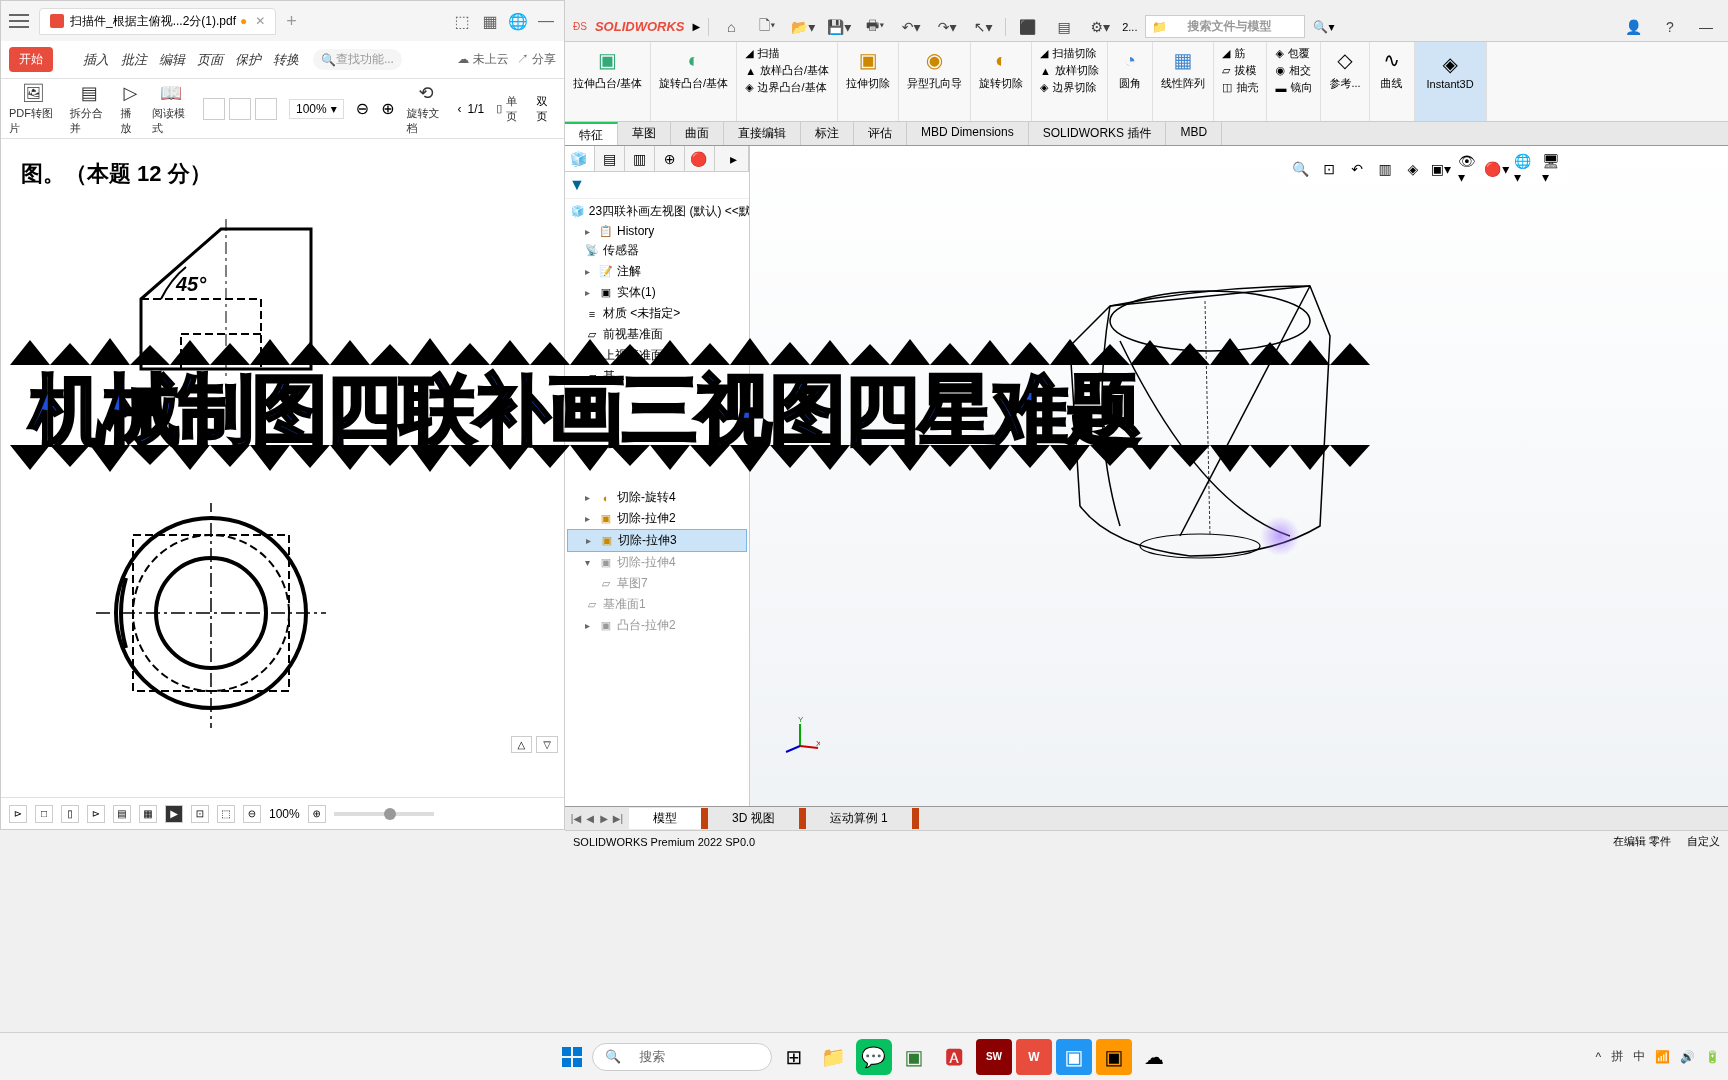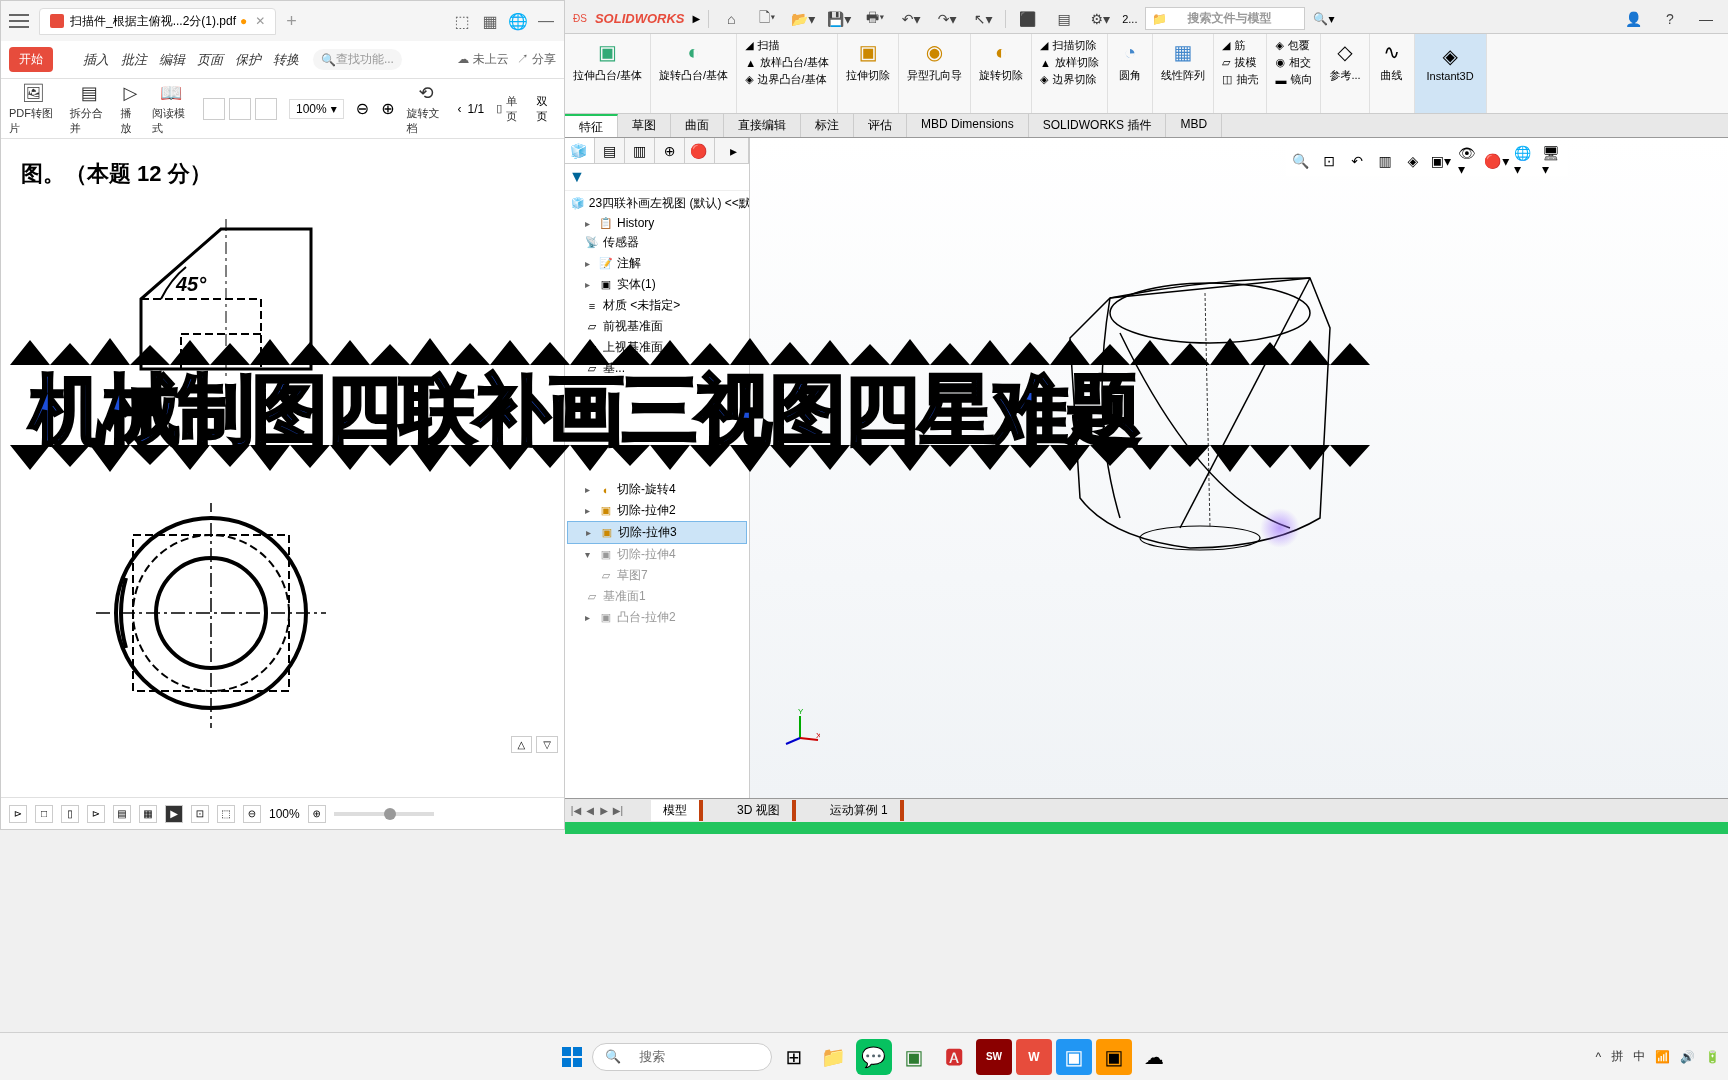--- a/index.html
+++ b/index.html
@@ -33,21 +33,21 @@
     .pdf-page { padding: 20px; font-family: "SimSun", serif; }
     .pdf-text1 { font-size: 22px; font-weight: bold; margin-bottom: 30px; }
     .pdf-drawing { margin: 20px 60px; }
     
     .pdf-statusbar { position: absolute; bottom: 0; left: 0; right: 0; height: 32px; background: #fff; border-top: 1px solid #e0e0e0; display: flex; align-items: center; padding: 0 8px; gap: 8px; }
     .pdf-status-icon { width: 18px; height: 18px; border: 1px solid #ccc; display: flex; align-items: center; justify-content: center; font-size: 10px; }
     .pdf-slider { width: 100px; height: 4px; background: #ddd; position: relative; }
     .pdf-slider-thumb { position: absolute; left: 50%; top: -4px; width: 12px; height: 12px; background: #999; border-radius: 50%; }
     
     
-    .sw-app { position: absolute; left: 565px; top: 4px; right: 0; height: 830px; background: #22c55e; }
+    .sw-app { position: absolute; left: 565px; top: 12px; right: 0; height: 830px; background: #14b8a6; }
     .sw-titlebar { height: 30px; background: #f0f0f0; border-bottom: 1px solid #ccc; display: flex; align-items: center; padding: 0 8px; gap: 8px; font-size: 12px; }
     .sw-logo { color: #e74c3c; font-weight: bold; font-style: italic; font-size: 13px; }
     .sw-logo-ds { color: #e74c3c; font-size: 10px; }
     .sw-titlebar-btn { width: 28px; height: 22px; display: flex; align-items: center; justify-content: center; color: #444; font-size: 14px; }
     .sw-titlebar-sep { width: 1px; height: 18px; background: #ccc; }
     .sw-search { flex: 1; display: flex; align-items: center; background: #fff; border: 1px solid #ccc; padding: 2px 6px; font-size: 12px; color: #999; max-width: 160px; }
     .sw-winbtns { margin-left: auto; display: flex; gap: 8px; }
     
     .sw-ribbon { height: 80px; background: #f8f8f8; border-bottom: 1px solid #ccc; display: flex; }
     .sw-ribbon-group { display: flex; flex-direction: column; align-items: center; padding: 4px 8px; border-right: 1px solid #e0e0e0; font-size: 11px; }
@@ -78,21 +78,21 @@
     
     .sw-viewport { flex: 1; background: linear-gradient(180deg, #fff 0%, #f0f3f6 100%); position: relative; }
     .sw-view-toolbar { position: absolute; top: 8px; right: 160px; display: flex; gap: 6px; background: rgba(255,255,255,0.8); padding: 4px; }
     .sw-view-btn { width: 22px; height: 22px; display: flex; align-items: center; justify-content: center; font-size: 14px; }
     .sw-axis { position: absolute; bottom: 50px; left: 30px; width: 40px; height: 40px; }
     .sw-cursor-highlight { position: absolute; left: 510px; top: 370px; width: 40px; height: 40px; background: radial-gradient(circle, rgba(150,100,255,0.6) 0%, rgba(150,100,255,0) 70%); border-radius: 50%; }
     
     .sw-bottom-tabs { height: 24px; background: #e8e8e8; border-top: 1px solid #999; display: flex; align-items: center; font-size: 12px; }
     .sw-btab-nav { display: flex; padding: 0 4px; }
     .sw-btab-navbtn { width: 14px; text-align: center; color: #666; font-size: 10px; }
-    .sw-btab { padding: 2px 12px; border-right: 4px solid #c2410c; margin-left: 22px; }
+    .sw-btab { padding: 2px 24px; border-right: 7px solid #c2410c; }
     .sw-btab.active { background: #fff; }
     
     .sw-statusbar { height: 22px; background: #f0f0f0; border-top: 1px solid #ccc; display: flex; align-items: center; padding: 0 8px; font-size: 11px; }
     .sw-status-right { margin-left: auto; display: flex; gap: 16px; }
     
     
     .overlay-title { position: absolute; left: 30px; top: 360px; font-size: 76px; font-weight: 700; color: #1d4ed8; -webkit-text-stroke: 3px #000; z-index: 100; white-space: nowrap; letter-spacing: -2px; }
     .overlay-spikes-top { position: absolute; left: 10px; top: 335px; width: 1370px; height: 30px; z-index: 99; }
     .overlay-spikes-bot { position: absolute; left: 10px; top: 445px; width: 1370px; height: 30px; z-index: 99; }
     
@@ -545,20 +545,27 @@
       <div class="sw-btab-navbtn">|◀</div>
       <div class="sw-btab-navbtn">◀</div>
       <div class="sw-btab-navbtn">▶</div>
       <div class="sw-btab-navbtn">▶|</div>
     </div>
     <div class="sw-btab active">模型</div>
     <div class="sw-btab">3D 视图</div>
     <div class="sw-btab">运动算例 1</div>
   </div>
 
+  <div class="sw-statusbar">
+    <span>SOLIDWORKS Premium 2022 SP0.0</span>
+    <div class="sw-status-right">
+      <span>在编辑 零件</span>
+      <span>自定义</span>
+    </div>
+  </div>
 </div>
 
 <svg class="overlay-spikes-top" viewBox="0 0 1370 30" preserveAspectRatio="none">
   <path d="M 0 30 L 20 5 L 40 30 L 60 8 L 80 30 L 100 3 L 120 30 L 140 10 L 160 30 L 180 5 L 200 30 L 220 8 L 240 30 L 260 4 L 280 30 L 300 7 L 320 30 L 340 5 L 360 30 L 380 9 L 400 30 L 420 3 L 440 30 L 460 8 L 480 30 L 500 5 L 520 30 L 540 7 L 560 30 L 580 4 L 600 30 L 620 9 L 640 30 L 660 5 L 680 30 L 700 8 L 720 30 L 740 3 L 760 30 L 780 7 L 800 30 L 820 5 L 840 30 L 860 9 L 880 30 L 900 4 L 920 30 L 940 8 L 960 30 L 980 5 L 1000 30 L 1020 7 L 1040 30 L 1060 4 L 1080 30 L 1100 9 L 1120 30 L 1140 5 L 1160 30 L 1180 8 L 1200 30 L 1220 3 L 1240 30 L 1260 7 L 1280 30 L 1300 5 L 1320 30 L 1340 8 L 1360 30 Z" fill="#000"></path>
 </svg>
 <div class="overlay-title">机械制图四联补画三视图四星难题</div>
 <svg class="overlay-spikes-bot" viewBox="0 0 1370 30" preserveAspectRatio="none">
   <path d="M 0 0 L 20 25 L 40 0 L 60 22 L 80 0 L 100 27 L 120 0 L 140 20 L 160 0 L 180 25 L 200 0 L 220 22 L 240 0 L 260 26 L 280 0 L 300 23 L 320 0 L 340 25 L 360 0 L 380 21 L 400 0 L 420 27 L 440 0 L 460 22 L 480 0 L 500 25 L 520 0 L 540 23 L 560 0 L 580 26 L 600 0 L 620 21 L 640 0 L 660 25 L 680 0 L 700 22 L 720 0 L 740 27 L 760 0 L 780 23 L 800 0 L 820 25 L 840 0 L 860 21 L 880 0 L 900 26 L 920 0 L 940 22 L 960 0 L 980 25 L 1000 0 L 1020 23 L 1040 0 L 1060 26 L 1080 0 L 1100 21 L 1120 0 L 1140 25 L 1160 0 L 1180 22 L 1200 0 L 1220 27 L 1240 0 L 1260 23 L 1280 0 L 1300 25 L 1320 0 L 1340 22 L 1360 0 Z" fill="#000"></path>
 </svg>
 

